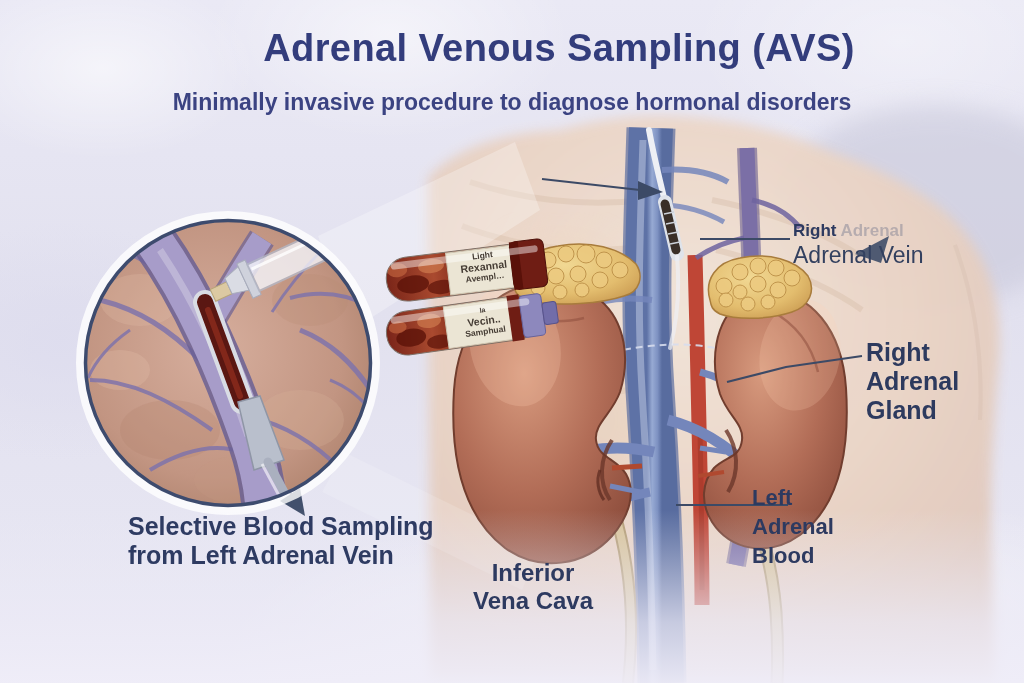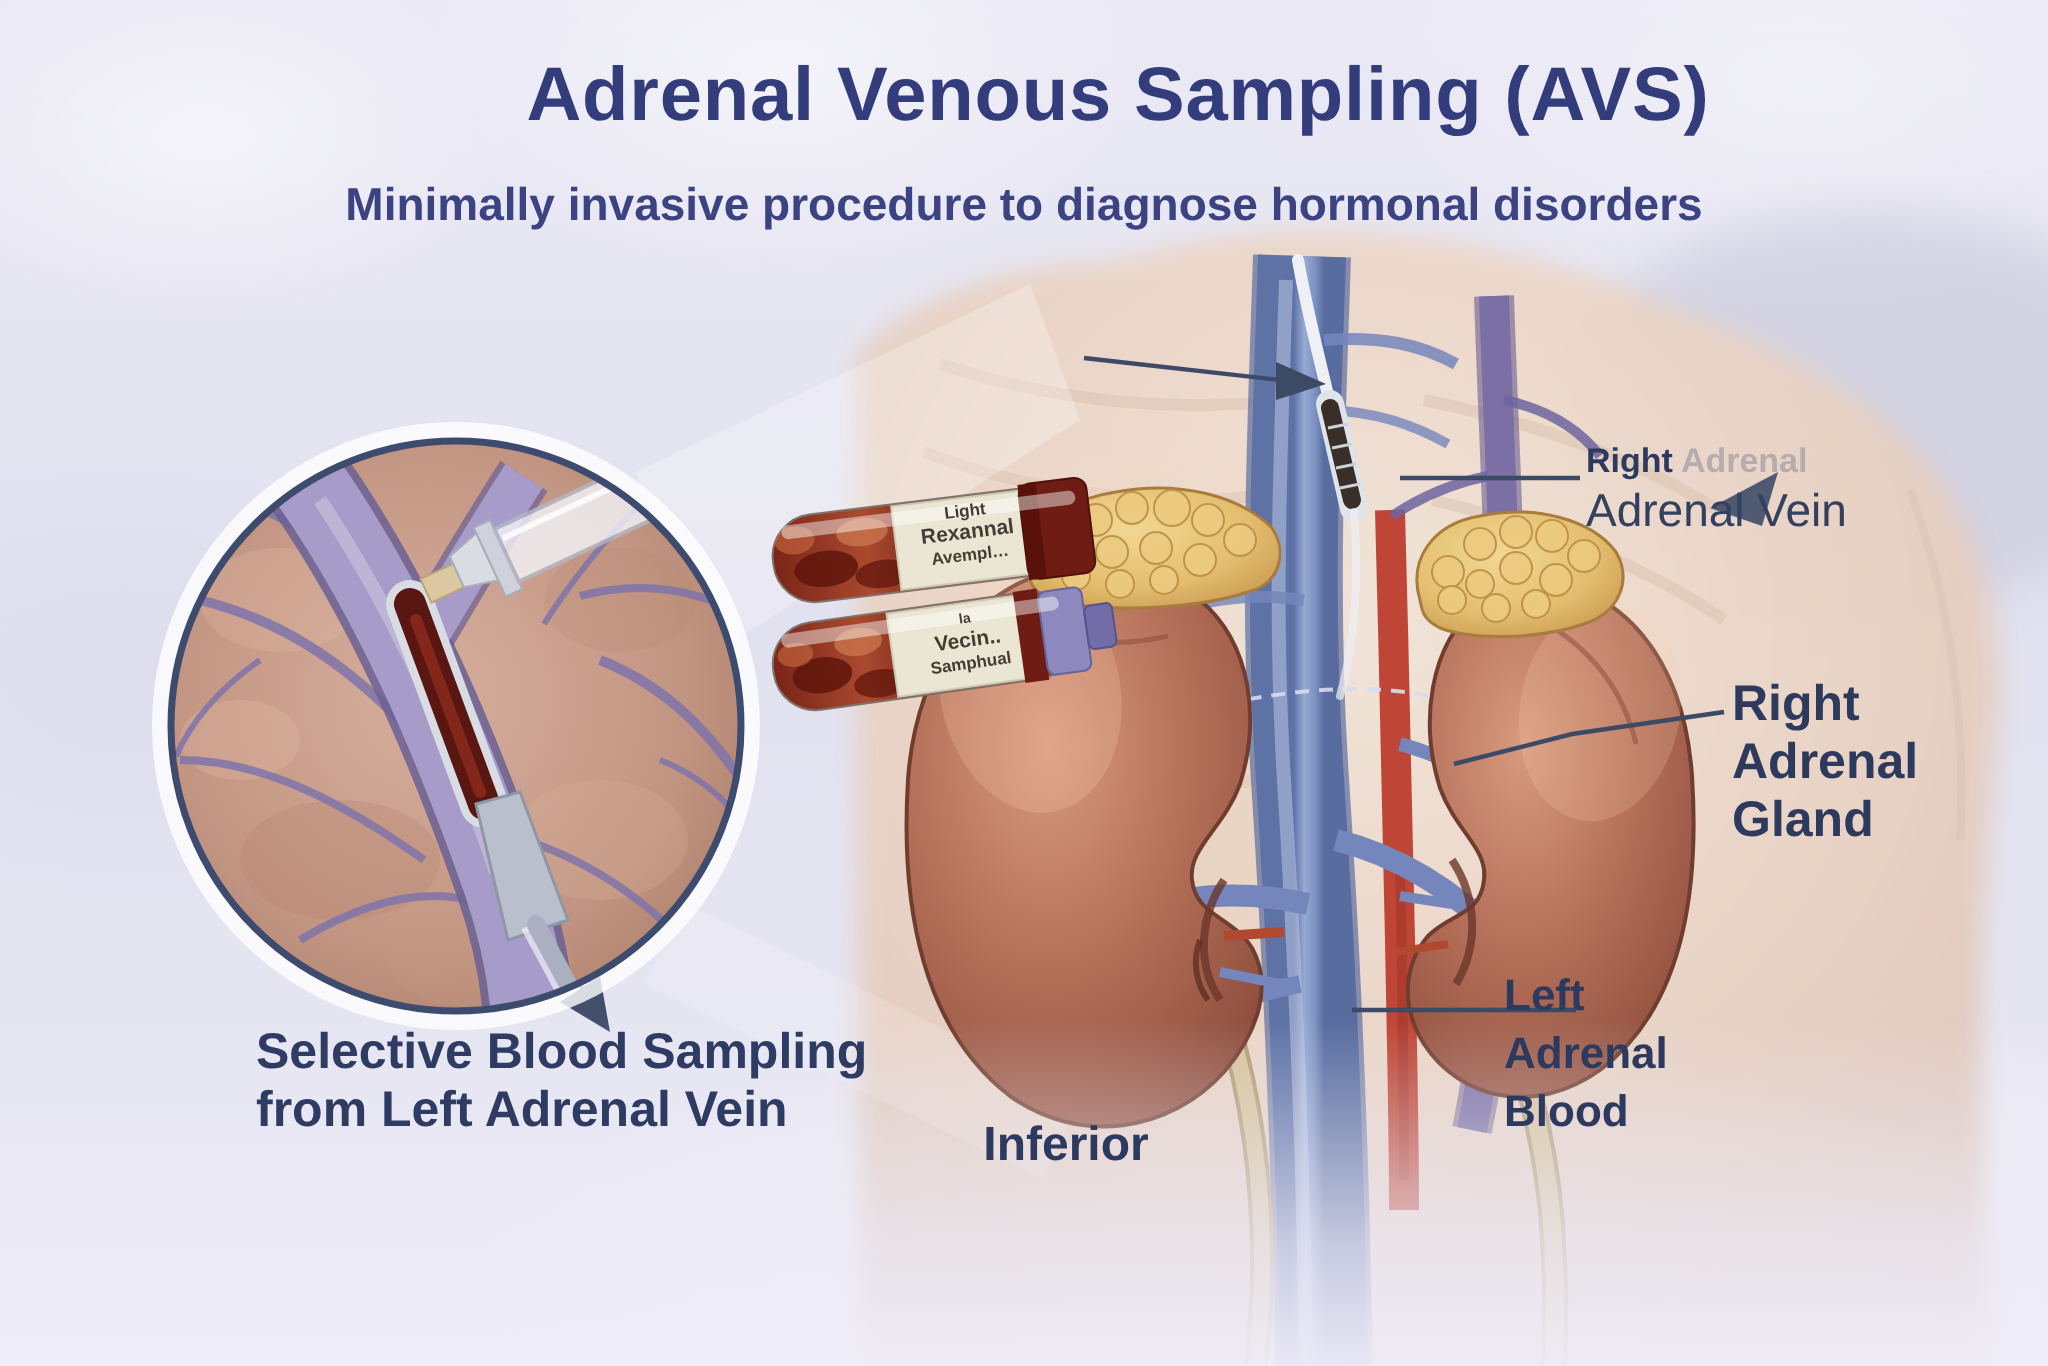--- a/index.html
+++ b/index.html
@@ -339,20 +339,21 @@
   </div>
 
   <div class="lbl lav">
     <div>Left</div>
     <div>Adrenal</div>
     <div>Blood</div>
   </div>
 
   <div class="lbl ivc">
     <div>Inferior</div>
+    <div>Vena Cava</div>
   </div>
 
   <div class="lbl sel">
     <div>Selective Blood Sampling</div>
     <div>from Left Adrenal Vein</div>
   </div>
 
   <div class="vlabel v1">
     <div class="vs">Light</div>
     <div class="vm">Rexannal</div>

